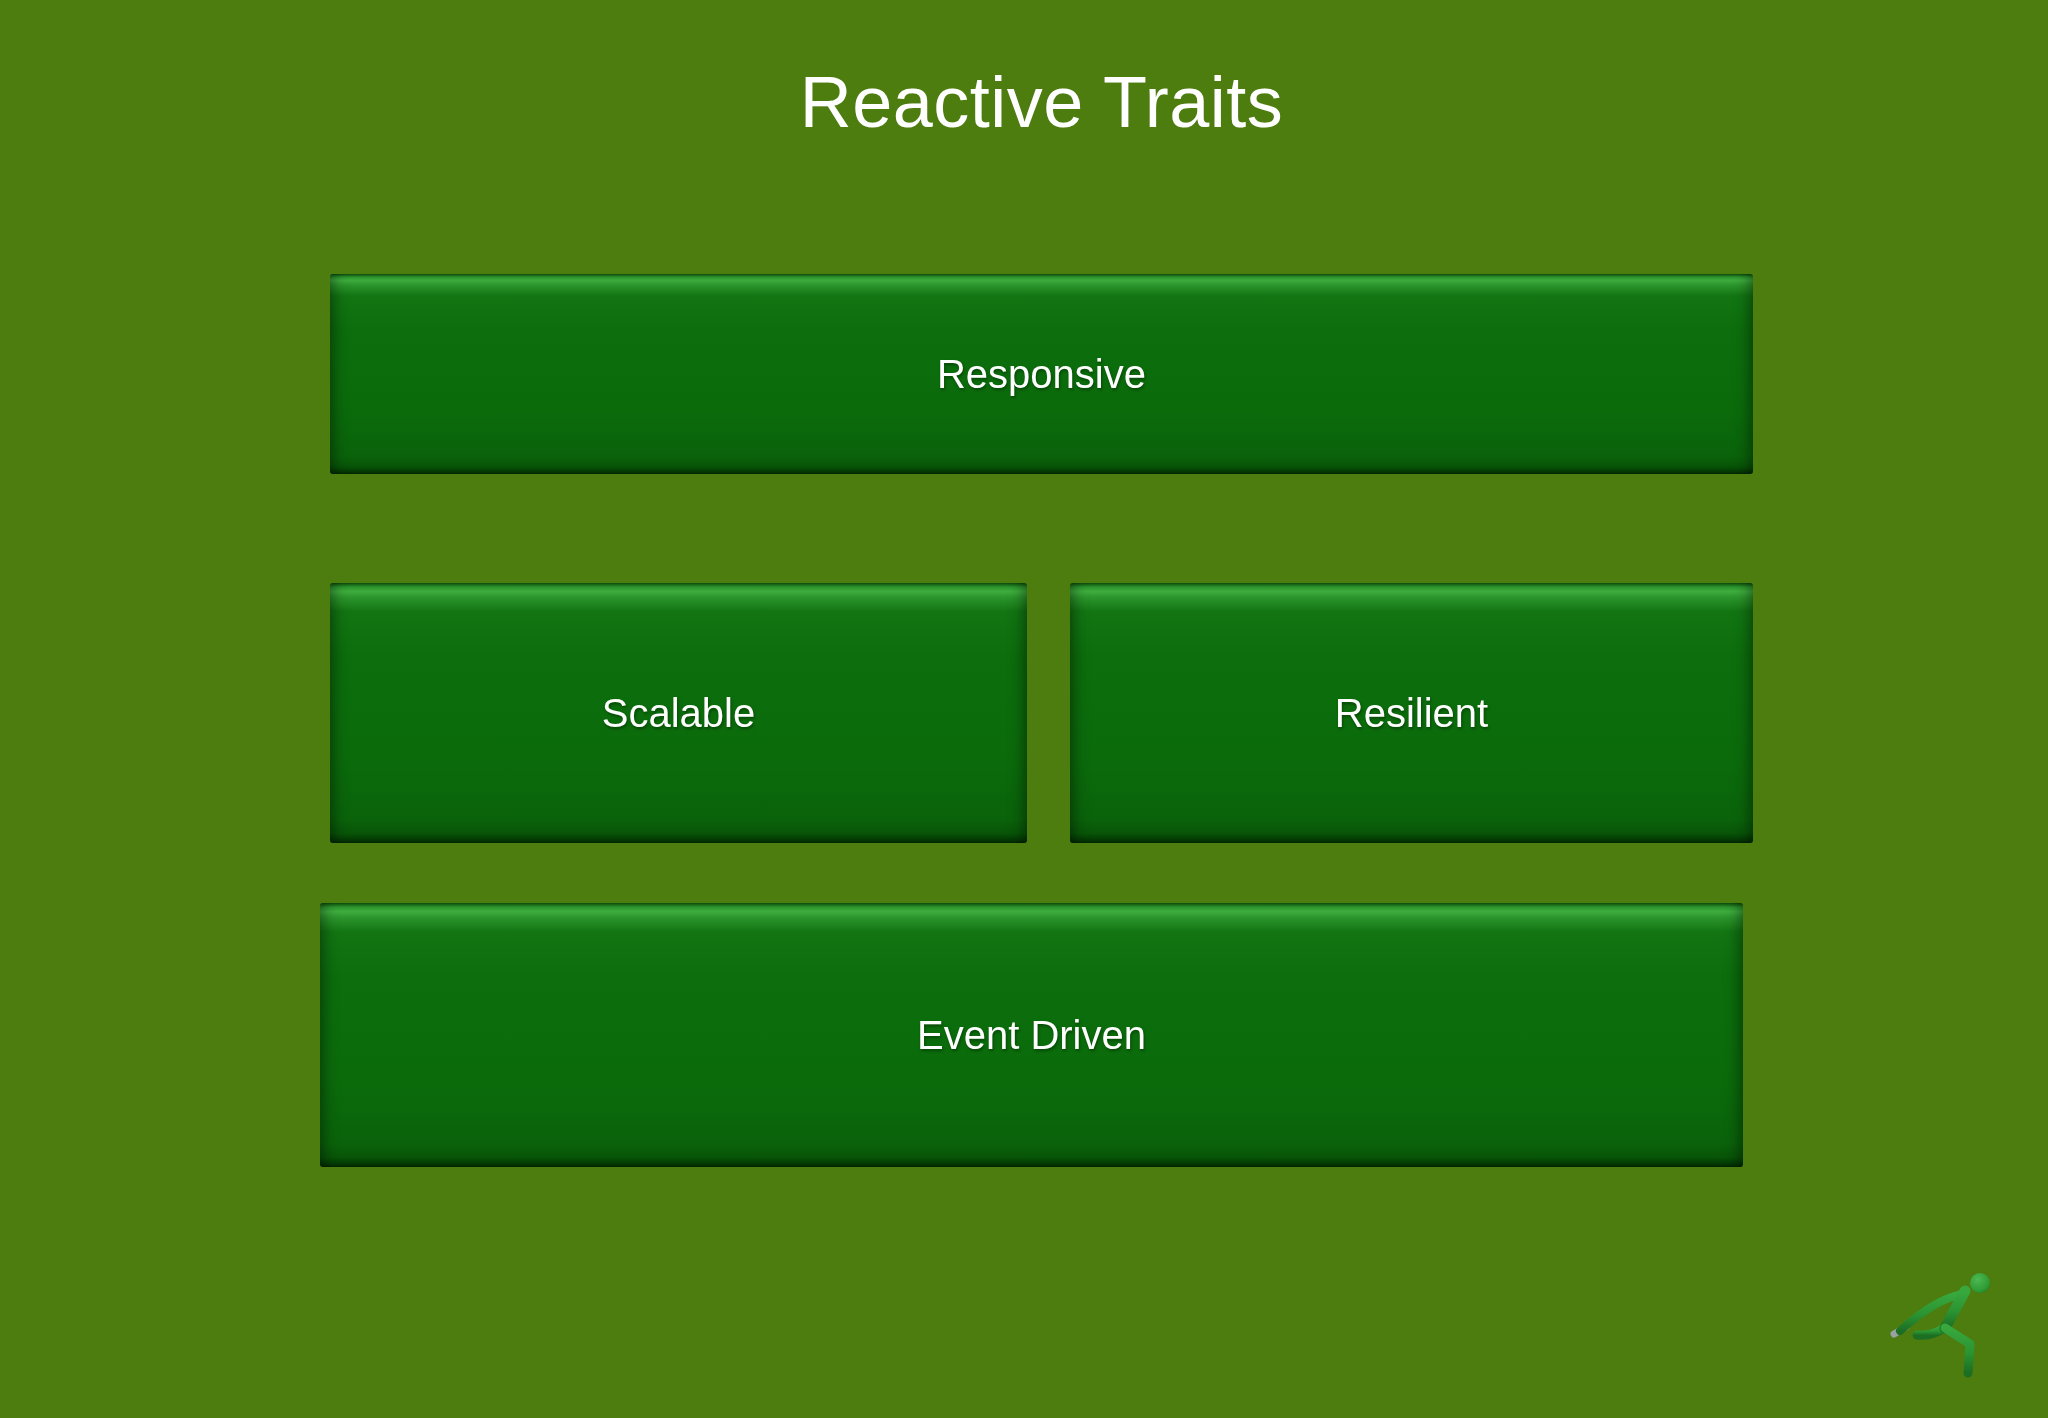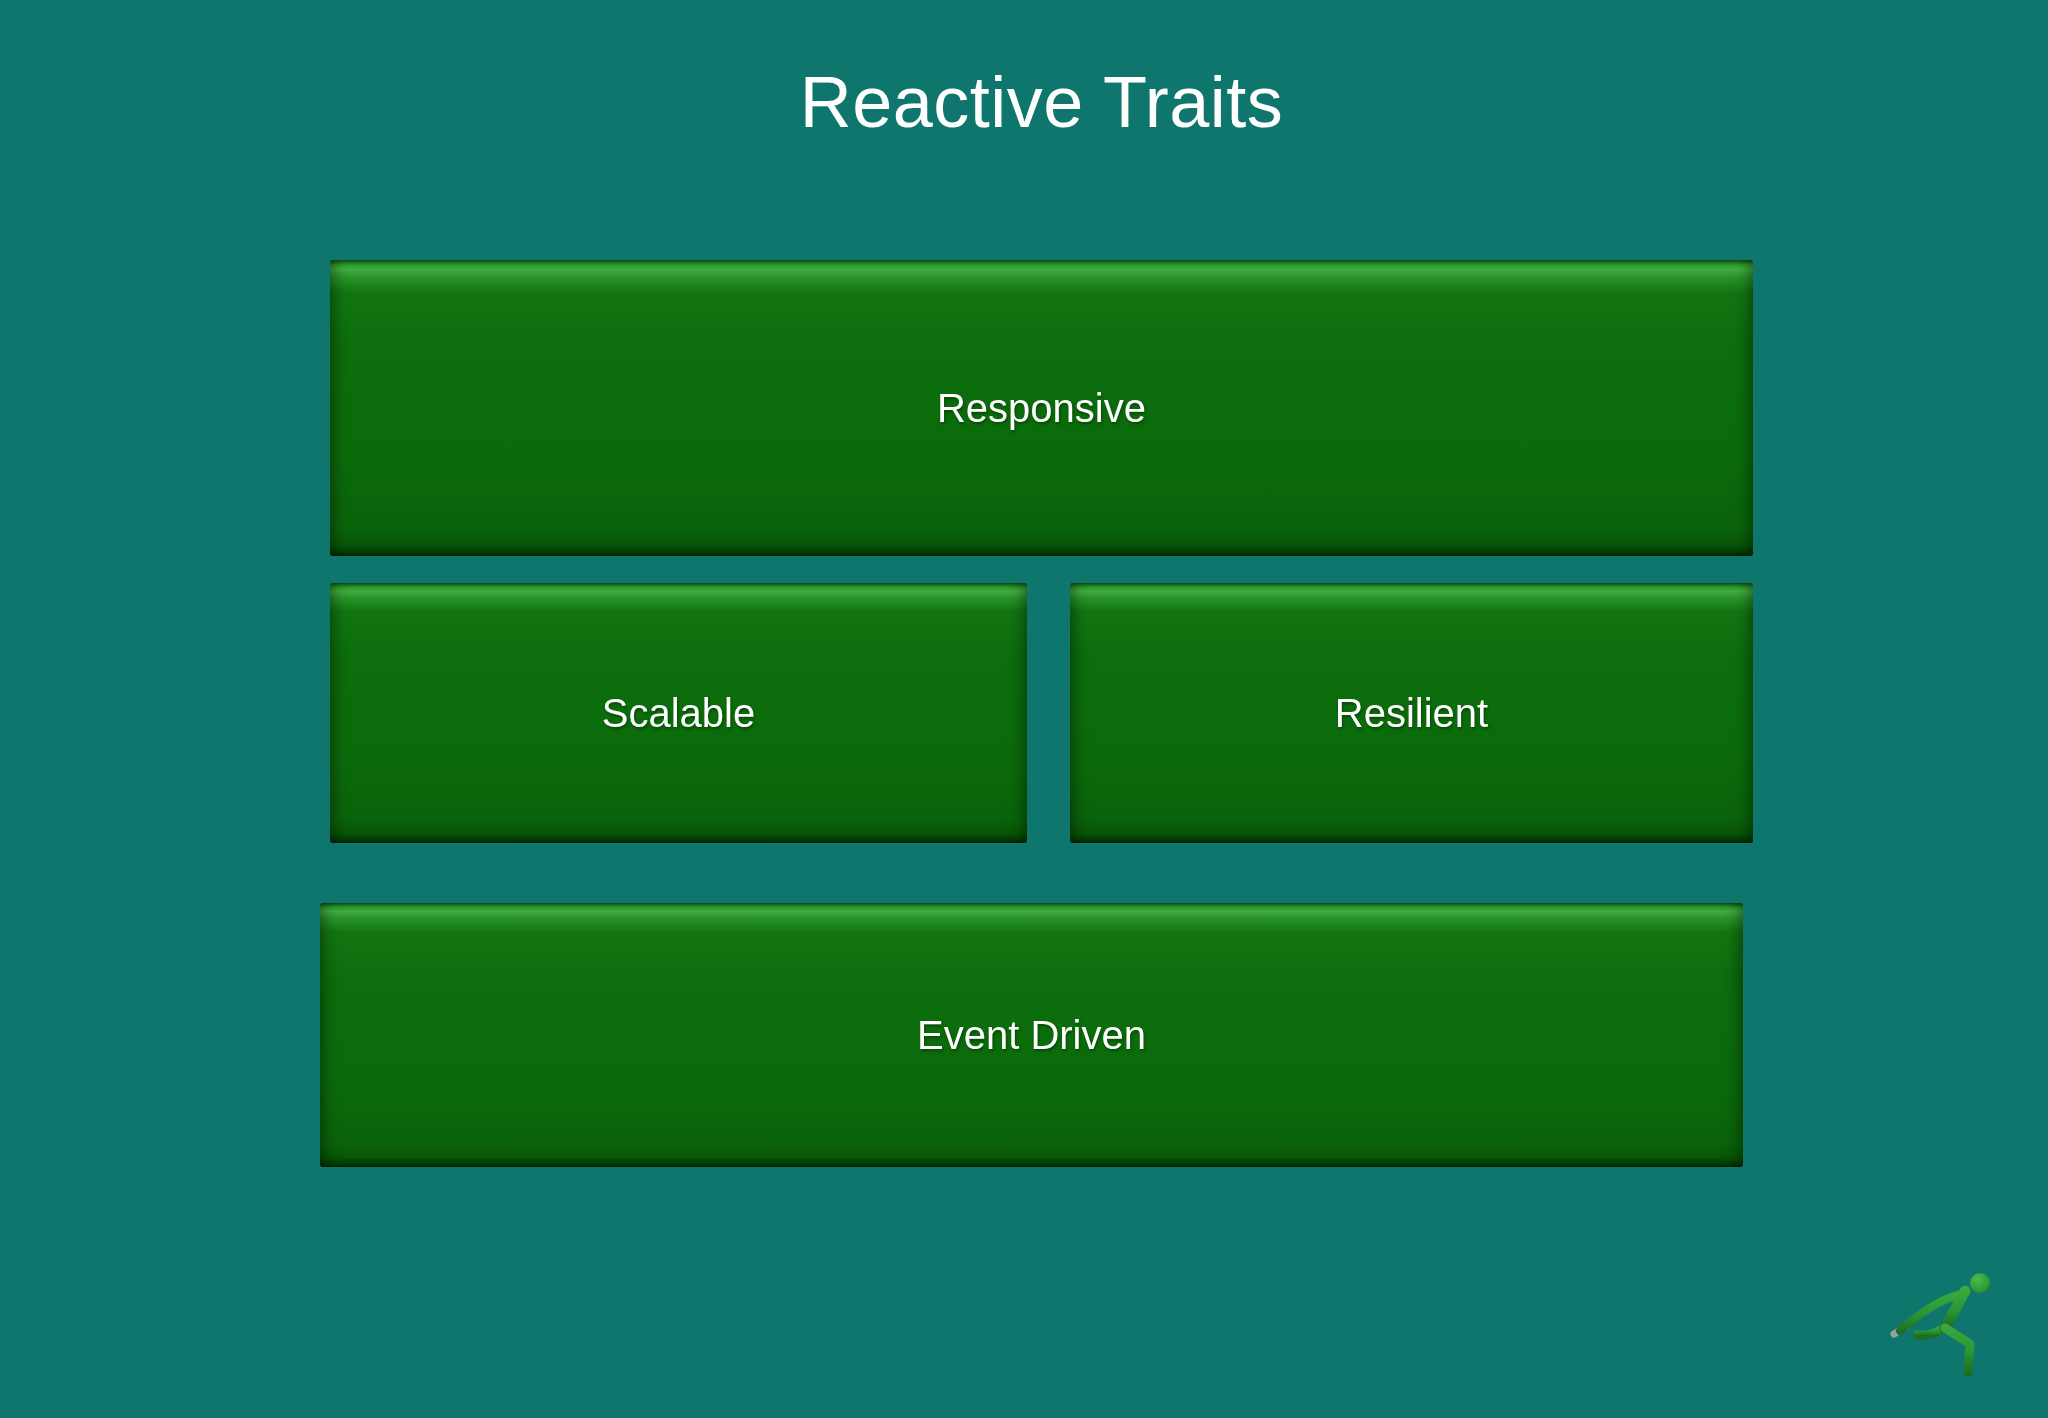--- a/index.html
+++ b/index.html
@@ -4,21 +4,21 @@
 <style>
   html, body {
     margin: 0;
     padding: 0;
     background: #000;
   }
   .slide {
     position: relative;
     width: 2048px;
     height: 1418px;
-    background: #0f766e;
+    background: #4d7c0f;
     overflow: hidden;
     font-family: "Liberation Sans", sans-serif;
   }
   .slide-title {
     position: absolute;
     left: 330px;
     top: 66px;
     width: 1423px;
     text-align: center;
     color: #ffffff;
@@ -43,21 +43,21 @@
         #0c6e0c 28%,
         #0b6b0b 68%,
         #0a630a 91%,
         #085408 96.5%,
         #053a05 99%,
         #032803 100%);
     box-shadow:
       inset 12px 0 16px -10px rgba(0,0,0,0.5),
       inset -12px 0 16px -10px rgba(0,0,0,0.5);
   }
-  .box-responsive   { left: 330px;  top: 260px; width: 1423px; height: 296px; }
+  .box-responsive   { left: 330px;  top: 274px; width: 1423px; height: 200px; }
   .box-scalable     { left: 330px;  top: 583px; width: 697px;  height: 260px; }
   .box-resilient    { left: 1070px; top: 583px; width: 683px;  height: 260px; }
   .box-event-driven { left: 320px;  top: 903px; width: 1423px; height: 264px; }
   .box-label {
     color: #ffffff;
     font-size: 40px;
     font-weight: 400;
     text-shadow: 1px 2px 3px rgba(0,0,0,0.35);
   }
   .logo-wrap {

